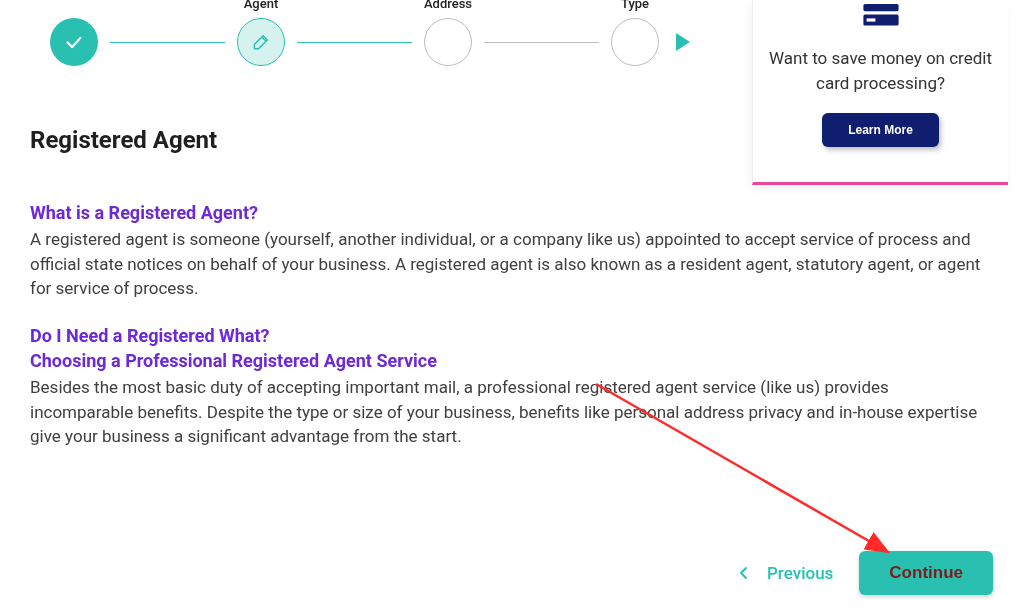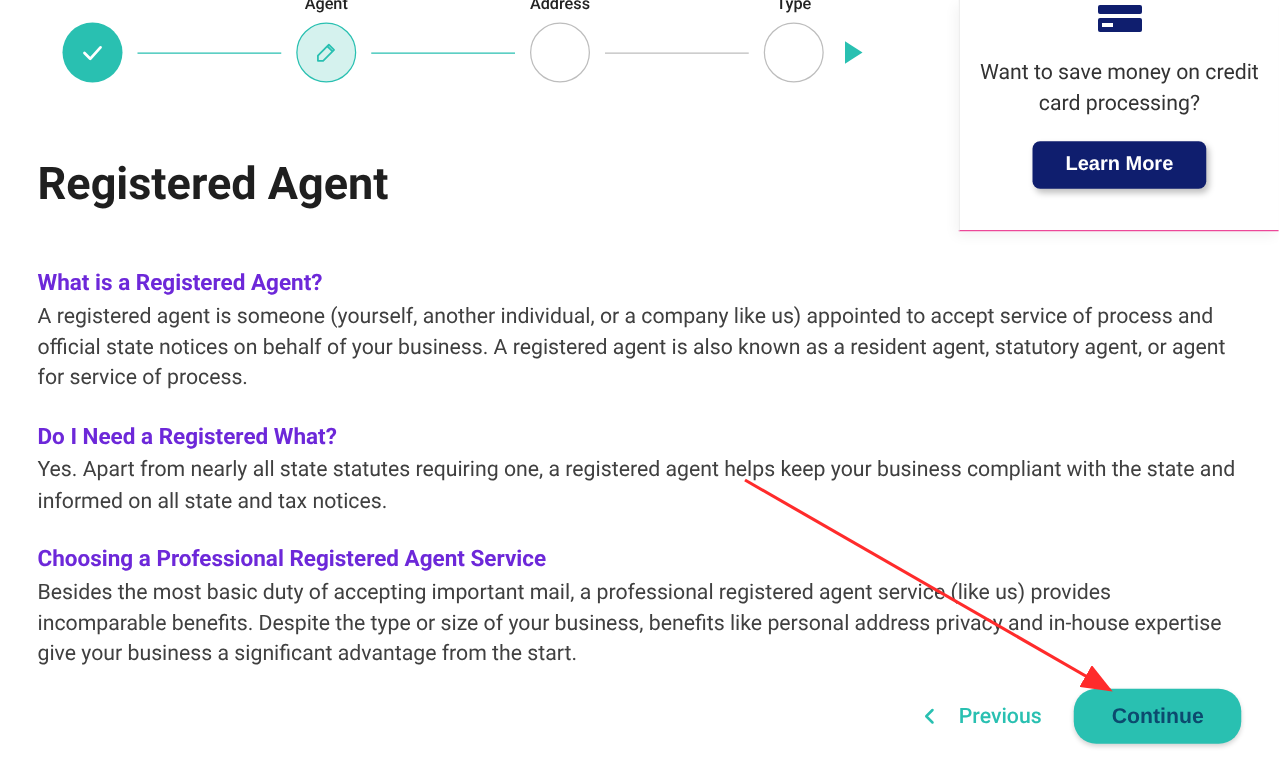--- a/index.html
+++ b/index.html
@@ -65,27 +65,27 @@
     .stepper-next {
       margin-left: 14px;
       display: flex;
       align-items: center;
       cursor: pointer;
     }
 
     
     .promo-card {
       position: absolute;
-      right: 0;
+      right: 15px;
       top: 0;
       width: 256px;
       height: 185px;
       background: #fff;
       border-left: 1px solid #eee;
-      border-bottom: 1px solid #ec4899;
+      border-bottom: 3px solid #ec4899;
       box-shadow: -2px 4px 10px rgba(0,0,0,0.05);
       display: flex;
       flex-direction: column;
       align-items: center;
       padding: 0 14px 16px 14px;
     }
     .cc-icon {
       margin-top: 4px;
       margin-bottom: 14px;
     }
@@ -93,34 +93,34 @@
       font-size: 17px;
       color: #333;
       text-align: center;
       line-height: 1.45;
       margin-bottom: 18px;
     }
     .learn-more-btn {
       background: #0f1e6e;
       color: #fff;
       font-weight: 700;
-      font-size: 16px;
+      font-size: 12px;
       padding: 10px 26px;
       border: none;
       border-radius: 6px;
       cursor: pointer;
       box-shadow: 2px 3px 5px rgba(0,0,0,0.25);
     }
 
     
     .content {
       padding: 60px 30px 0 30px;
     }
     .page-title {
-      font-size: 36px;
+      font-size: 24px;
       font-weight: 700;
       color: #1f1f1f;
       margin-bottom: 48px;
     }
     .section h3 {
       font-size: 18px;
       font-weight: 700;
       color: #6d28d9;
       margin-bottom: 4px;
     }
@@ -144,26 +144,26 @@
       color: #29c0b1;
       font-size: 17px;
       font-weight: 500;
       cursor: pointer;
       display: flex;
       align-items: center;
       gap: 19px;
     }
     .continue-btn {
       background: #29c0b1;
-      color: #0c4a6e;
+      color: #7f1d1d;
       font-weight: 700;
       font-size: 17px;
       padding: 12px 30px;
       border: none;
-      border-radius: 18px;
+      border-radius: 6px;
       cursor: pointer;
       box-shadow: 0 2px 4px rgba(0,0,0,0.18);
     }
 
     
     .arrow-svg {
       position: absolute;
       left: 592px;
       top: 380px;
       pointer-events: none;
@@ -222,21 +222,20 @@
 <div class="content">
   <h1 class="page-title">Registered Agent</h1>
 
   <div class="section">
     <h3>What is a Registered Agent?</h3>
     <p>A registered agent is someone (yourself, another individual, or a company like us) appointed to accept service of process and official state notices on behalf of your business. A registered agent is also known as a resident agent, statutory agent, or agent for service of process.</p>
   </div>
 
   <div class="section">
     <h3>Do I Need a Registered What?</h3>
-    <p>Yes. Apart from nearly all state statutes requiring one, a registered agent helps keep your business compliant with the state and informed on all state and tax notices.</p>
   </div>
 
   <div class="section">
     <h3>Choosing a Professional Registered Agent Service</h3>
     <p>Besides the most basic duty of accepting important mail, a professional registered agent service (like us) provides incomparable benefits. Despite the type or size of your business, benefits like personal address privacy and in-house expertise give your business a significant advantage from the start.</p>
   </div>
 </div>
 
 <div class="bottom-nav">
   <div class="prev-link">

